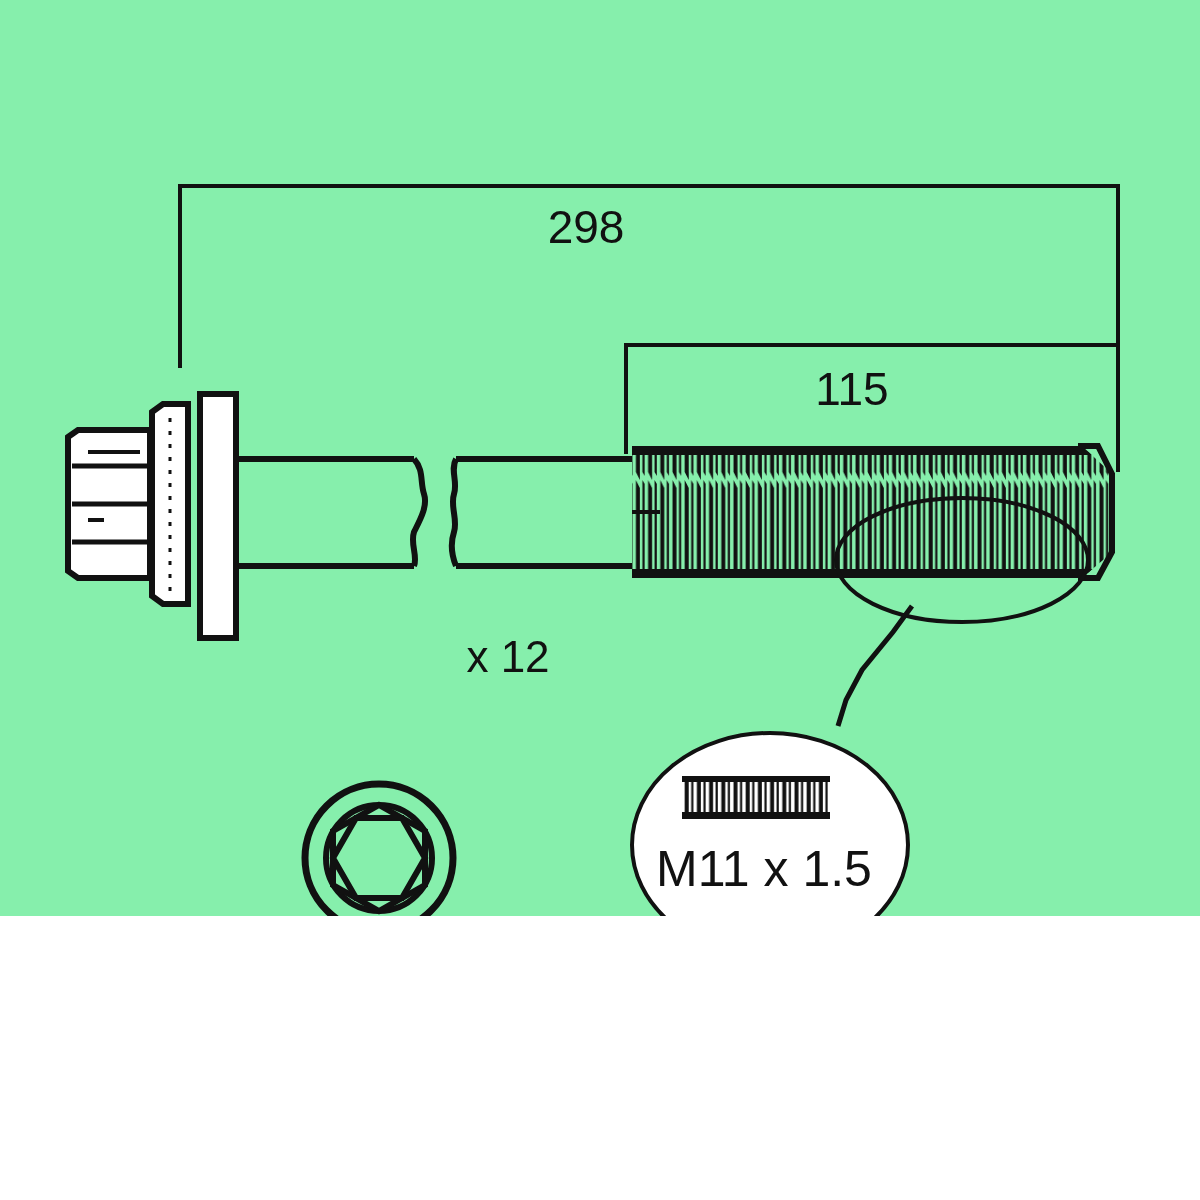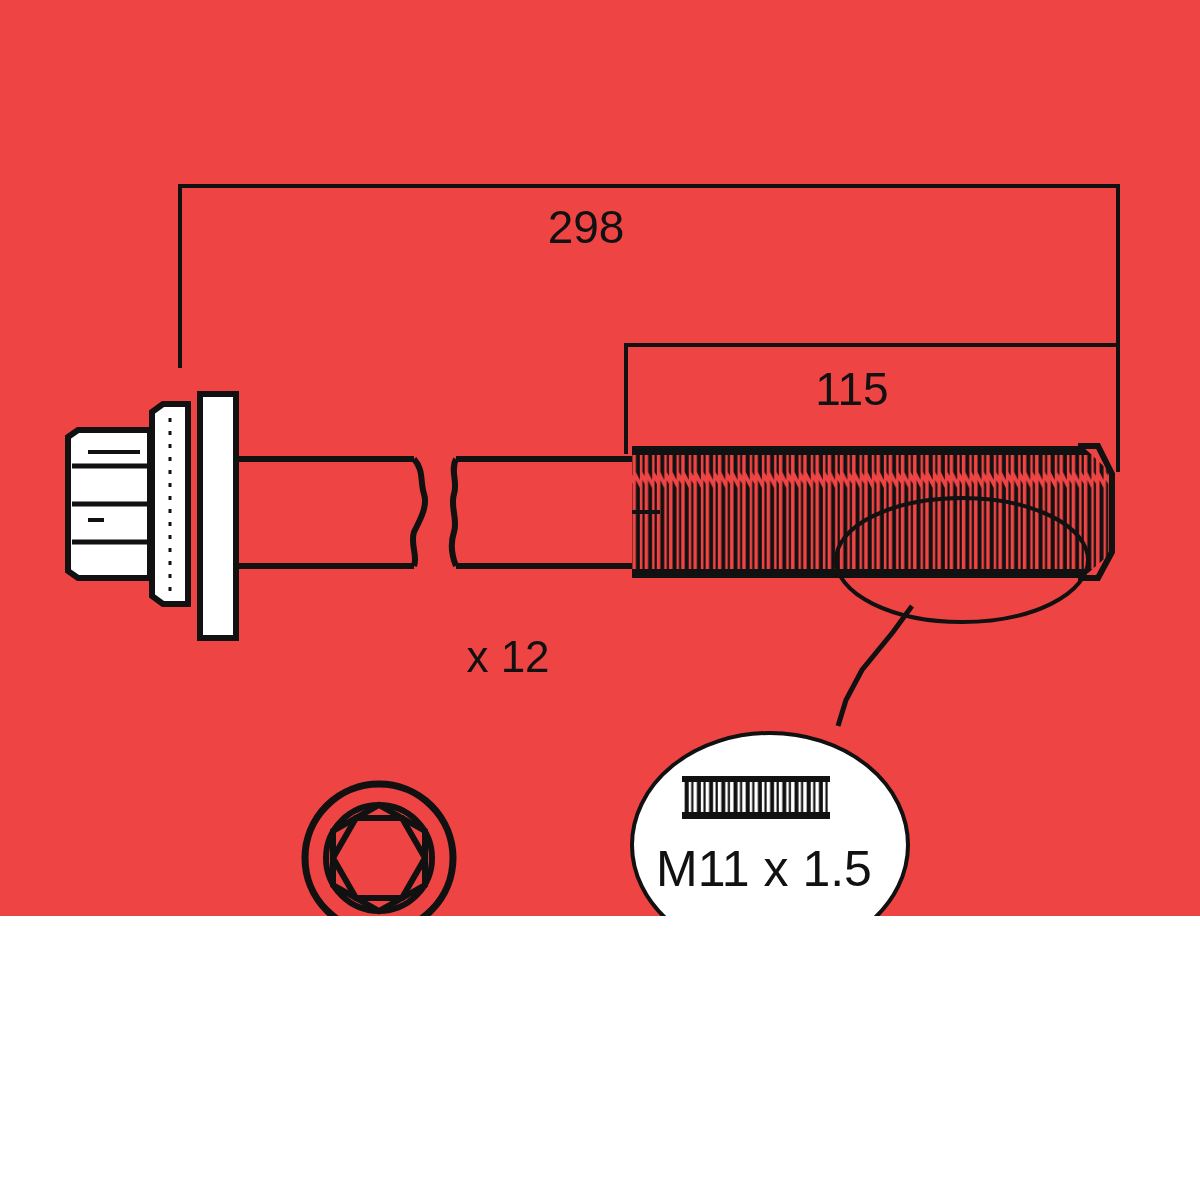--- a/index.html
+++ b/index.html
@@ -5,21 +5,21 @@
 <style>
   html, body {
     margin: 0;
     padding: 0;
     background: #ffffff;
   }
   #page {
     position: relative;
     width: 1200px;
     height: 916px;
-    background: #ef4444;
+    background: #86efac;
     overflow: hidden;
     font-family: "Liberation Sans", sans-serif;
   }
   #drawing {
     position: absolute;
     left: 0;
     top: 0;
     width: 1200px;
     height: 1200px;
     display: block;

